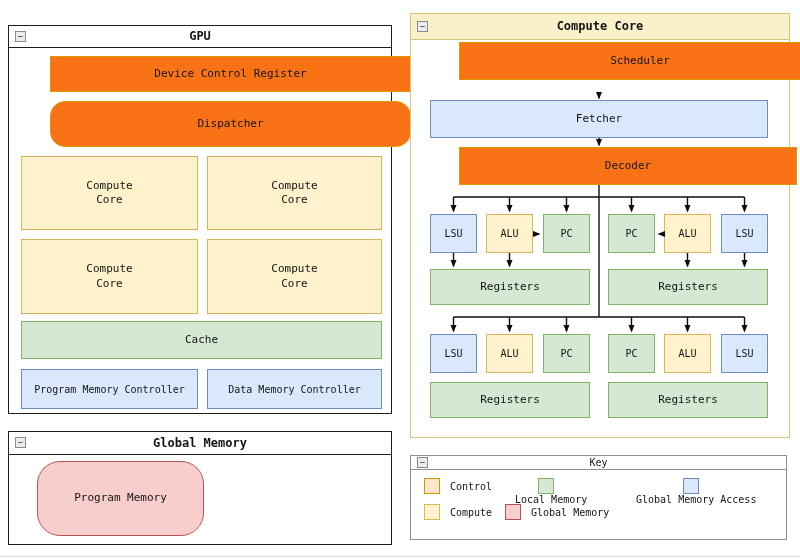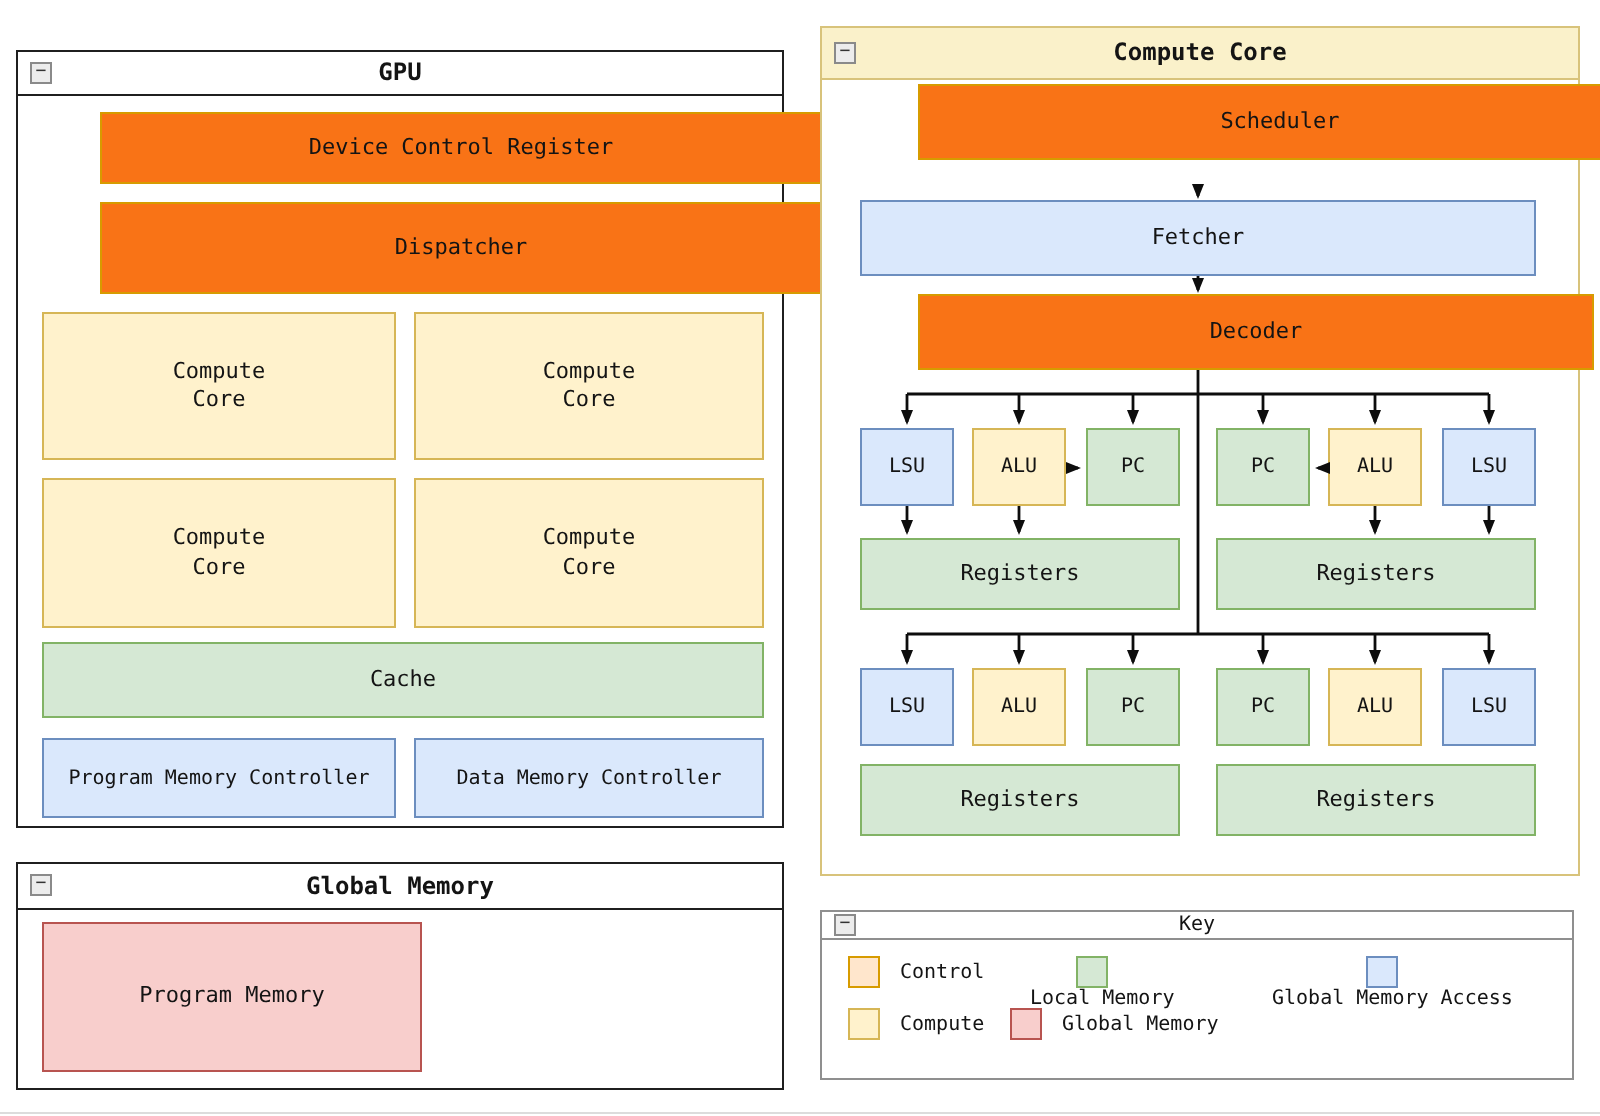--- a/index.html
+++ b/index.html
@@ -40,40 +40,40 @@
 <body>
 
 <div id="stage">
 
   <div class="window win-dark" style="left:8px;top:25px;width:384px;height:389px;">
     <div class="titlebar dark" style="height:22px;line-height:21px;font-size:12px;">
       <span class="minbtn" style="top:5px;">−</span>
       <span>GPU</span>
     </div>
     <div class="block f-orange" style="left:12px;top:30px;width:361px;height:36px;">Device Control Register</div>
-    <div class="block f-orange" style="left:12px;top:75px;width:361px;height:46px;">Dispatcher</div>
+    <div class="block f-orange" style="left:12px;top:75px;width:361px;height:46px;border-radius:15px;">Dispatcher</div>
     <div class="block f-yellow" style="left:12px;top:130px;width:177px;height:74px;">Compute
 Core</div>
     <div class="block f-yellow" style="left:198px;top:130px;width:175px;height:74px;">Compute
 Core</div>
     <div class="block f-yellow" style="left:12px;top:213px;width:177px;height:75px;">Compute
 Core</div>
     <div class="block f-yellow" style="left:198px;top:213px;width:175px;height:75px;">Compute
 Core</div>
     <div class="block f-green" style="left:12px;top:295px;width:361px;height:38px;">Cache</div>
     <div class="block f-blue small" style="left:12px;top:343px;width:177px;height:40px;">Program Memory Controller</div>
     <div class="block f-blue small" style="left:198px;top:343px;width:175px;height:40px;">Data Memory Controller</div>
   </div>
 
   <div class="window win-dark" style="left:8px;top:431px;width:384px;height:114px;">
     <div class="titlebar dark" style="height:23px;line-height:22px;font-size:12px;">
       <span class="minbtn" style="top:5px;">−</span>
       <span>Global Memory</span>
     </div>
-    <div class="block f-red" style="left:12px;top:29px;width:190px;height:75px;">Program Memory</div>
+    <div class="block f-red" style="left:28px;top:29px;width:167px;height:75px;border-radius:23px;">Program Memory</div>
   </div>
 
   <div class="window win-gold" style="left:410px;top:13px;width:380px;height:425px;">
     <div class="titlebar gold" style="height:26px;line-height:25px;font-size:12px;">
       <span class="minbtn" style="top:7px;">−</span>
       <span>Compute Core</span>
     </div>
 
     <div class="block f-orange" style="left:19px;top:28px;width:362px;height:38px;">Scheduler</div>
     <div class="block f-blue" style="left:19px;top:86px;width:338px;height:38px;text-align:center;">Fetcher</div>

